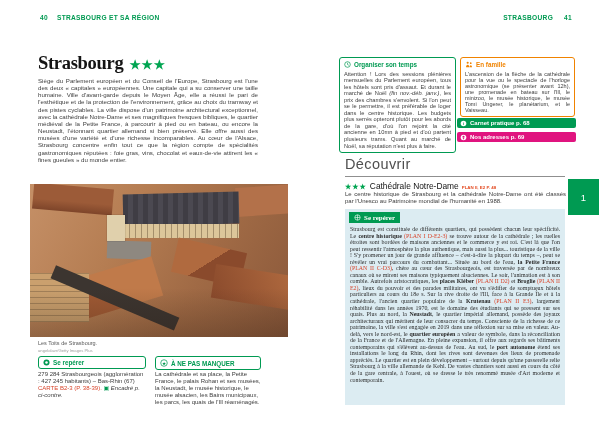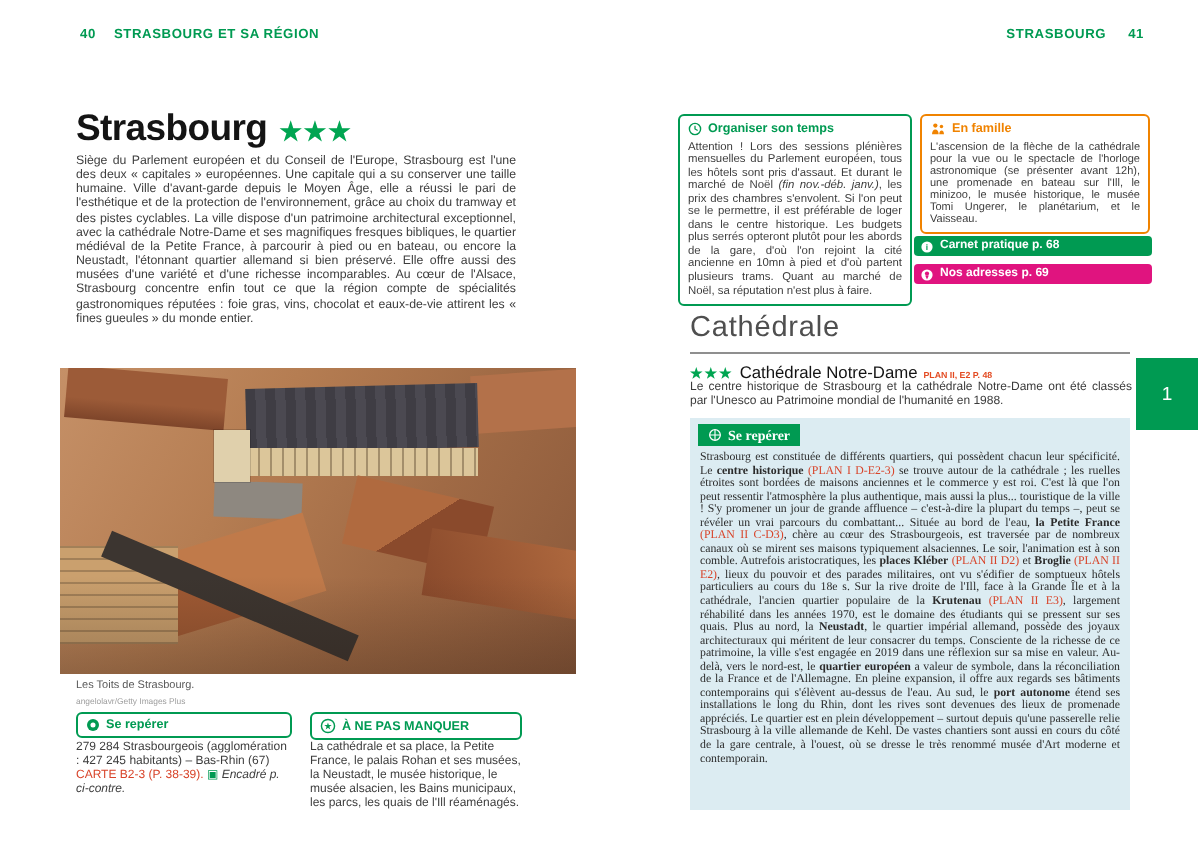--- a/index.html
+++ b/index.html
@@ -9,21 +9,21 @@
 
   
   .hdr{top:14px;font-size:6.6px;font-weight:bold;color:#009a52;letter-spacing:.3px;}
   .hdr-left{left:40px;}
   .hdr-right{right:28px;text-align:right;}
   .hdr .num{color:#009a52;}
   .hdr-left .num{margin-right:9px;}
   .hdr-right .num{margin-left:11px;}
 
   
-  .title{left:38px;top:53px;font-size:18.5px;font-weight:800;color:#141414;letter-spacing:-.3px;}
+  .title{left:38px;top:53px;font-size:18.5px;font-weight:800;color:#141414;letter-spacing:-.3px;font-family:Liberation Serif, serif;}
   .title .stars{color:#00a551;font-size:12.5px;margin-left:6px;letter-spacing:1px;}
   .intro{left:38px;top:77px;width:220px;font-size:6.15px;line-height:7.15px;
          text-align:justify;color:#3d3d3d;}
 
   .photo{left:30px;top:184px;width:258px;height:153px;overflow:hidden;
          background:linear-gradient(120deg,#c59067 0%,#b57d52 35%,#a06a45 65%,#8a583a 100%);}
   .ph{position:absolute;}
   .p1{left:36%;top:6%;width:45%;height:21%;transform:rotate(-1.5deg);
       background:repeating-linear-gradient(90deg,#3f3d44 0 5px,#4b4951 5px 10px);}
   .p2{left:36%;top:26%;width:45%;height:9%;background:#dcc69a;
@@ -189,21 +189,21 @@
   <span>
     <svg width="7" height="7" viewBox="0 0 10 10">
         <circle cx="5" cy="5" r="4" fill="#ffffff"></circle>
         <circle cx="5" cy="4" r="1.5" fill="#e0147f"></circle>
         <path d="M5 8.3 3.7 5.4h2.6z" fill="#e0147f"></path>
       </svg>
   </span>
   <span>Nos adresses p. 69</span>
 </div>
 
-<div class="abs decouvrir">Cathédrale</div>
+<div class="abs decouvrir">Découvrir</div>
 <div class="abs rule"></div>
 
 <div class="abs sight-row">
   <span class="sight-stars">★★★</span>
   <span class="sight-name">Cathédrale Notre-Dame</span>
   <span class="sight-ref">PLAN II, E2 P. 48</span>
 </div>
 <p class="abs sight-intro" style="margin:0;">Le centre historique de Strasbourg et la cathédrale Notre-Dame ont été classés par l'Unesco au Patrimoine mondial de l'humanité en 1988.</p>
 
 <div class="abs tab">

